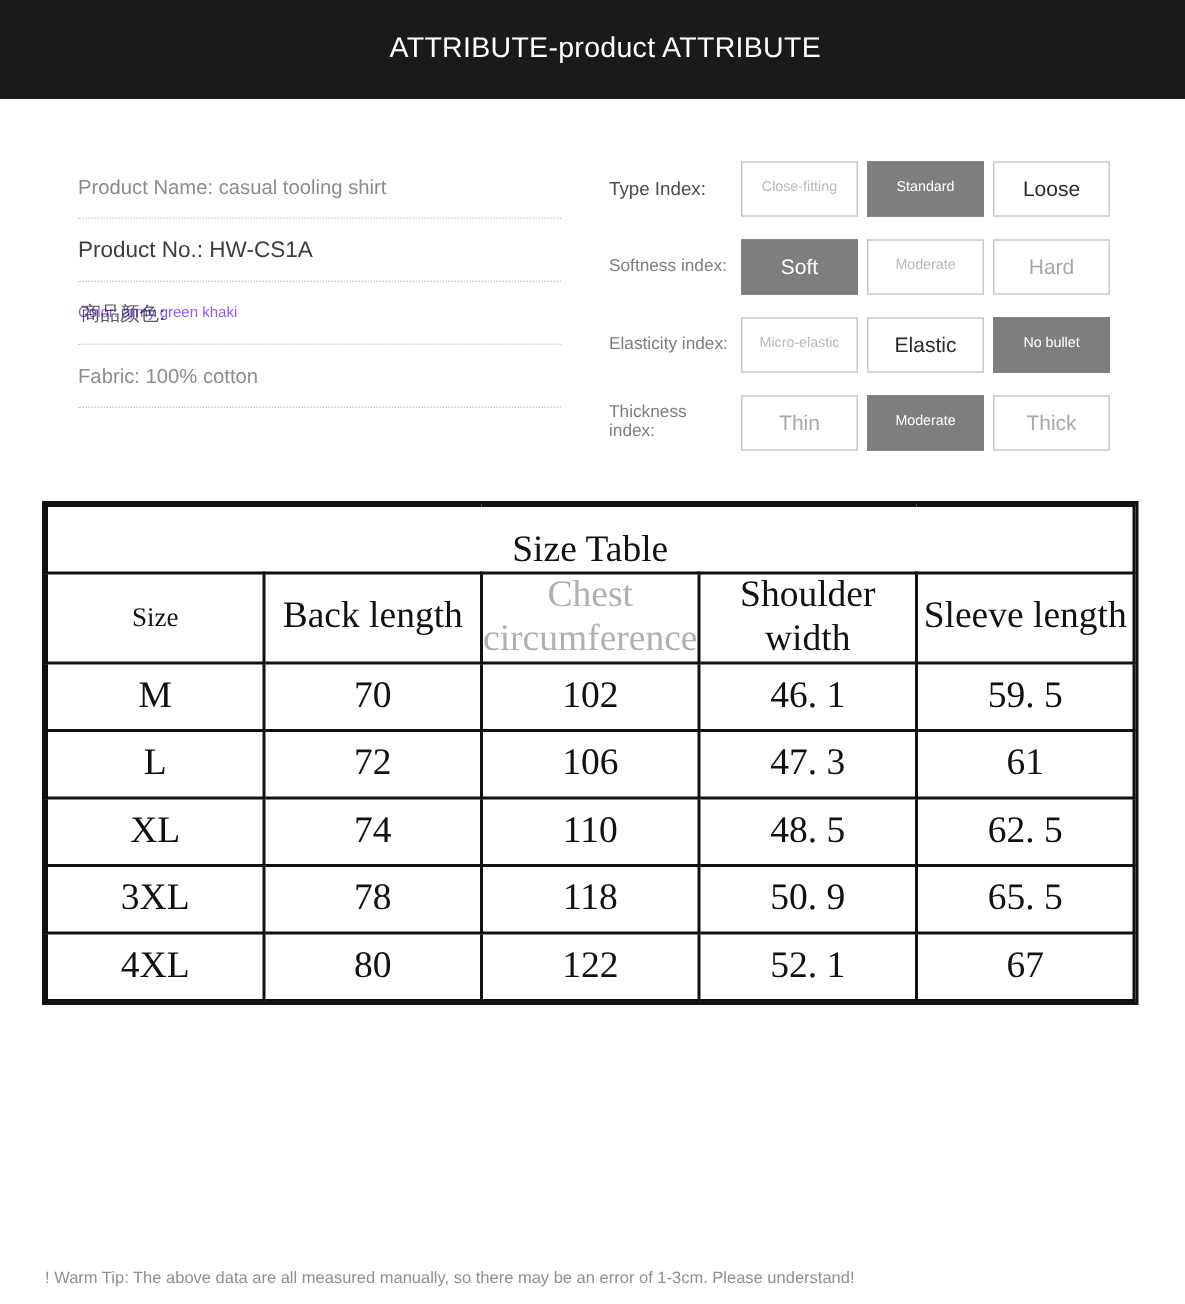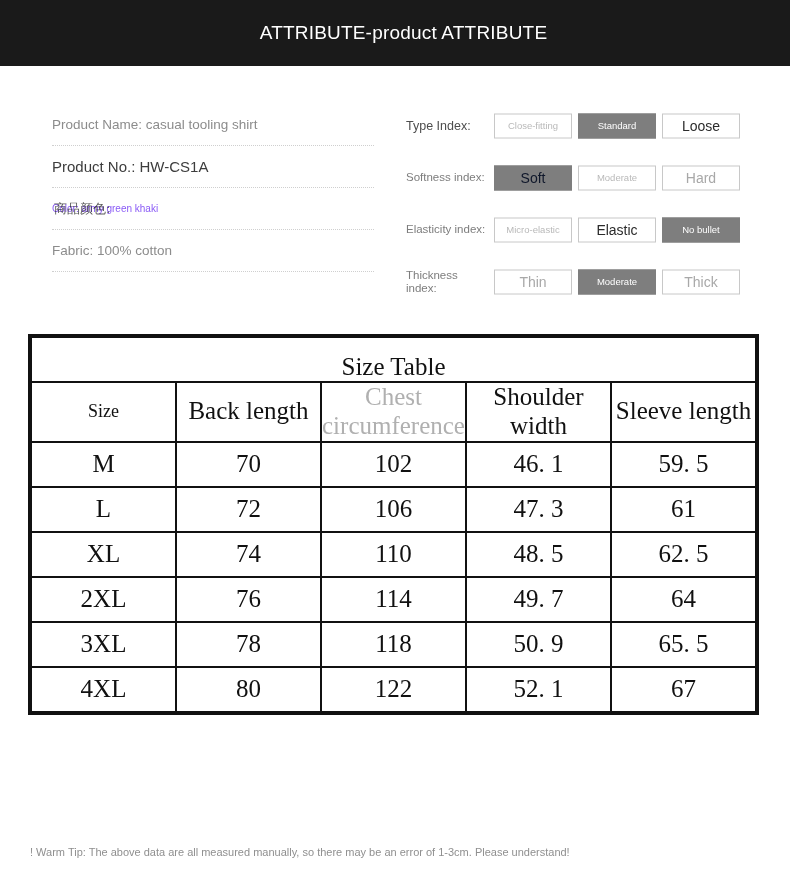--- a/index.html
+++ b/index.html
@@ -99,21 +99,21 @@
   }
   .index-label.dark {
     color: #4d4d4d;
     font-size: 12.5px;
   }
   .opt {
     position: absolute;
     top: 50%;
     transform: translateY(-50%);
     width: 78px;
-    height: 25px;
+    height: 37px;
     border: 1px solid #c8c8c8;
     background: #ffffff;
     display: flex;
     align-items: center;
     justify-content: center;
     text-align: center;
     font-size: 9.5px;
     line-height: 1.1;
     color: #b9b9b9;
     box-sizing: border-box;
@@ -127,21 +127,21 @@
   }
   .opt.bigdark {
     font-size: 14px;
     color: #2b2b2b;
   }
   .opt.active {
     background: #7e7e7e;
     border-color: #7e7e7e;
     color: #ffffff;
   }
-  .opt.active.big { color: #0f172a; }
+  .opt.active.big { color: #ffffff; }
 
   
   .size-table {
     position: absolute;
     left: 28px;
     top: 334px;
     width: 731px;
     border: 2px solid #111111;
     border-collapse: collapse;
     box-sizing: border-box;
@@ -278,27 +278,20 @@
           <td>61</td>
         </tr>
         <tr>
           <td>XL</td>
           <td>74</td>
           <td>110</td>
           <td>48. 5</td>
           <td>62. 5</td>
         </tr>
         <tr>
-          <td>2XL</td>
-          <td>76</td>
-          <td>114</td>
-          <td>49. 7</td>
-          <td>64</td>
-        </tr>
-        <tr>
           <td>3XL</td>
           <td>78</td>
           <td>118</td>
           <td>50. 9</td>
           <td>65. 5</td>
         </tr>
         <tr>
           <td>4XL</td>
           <td>80</td>
           <td>122</td>

